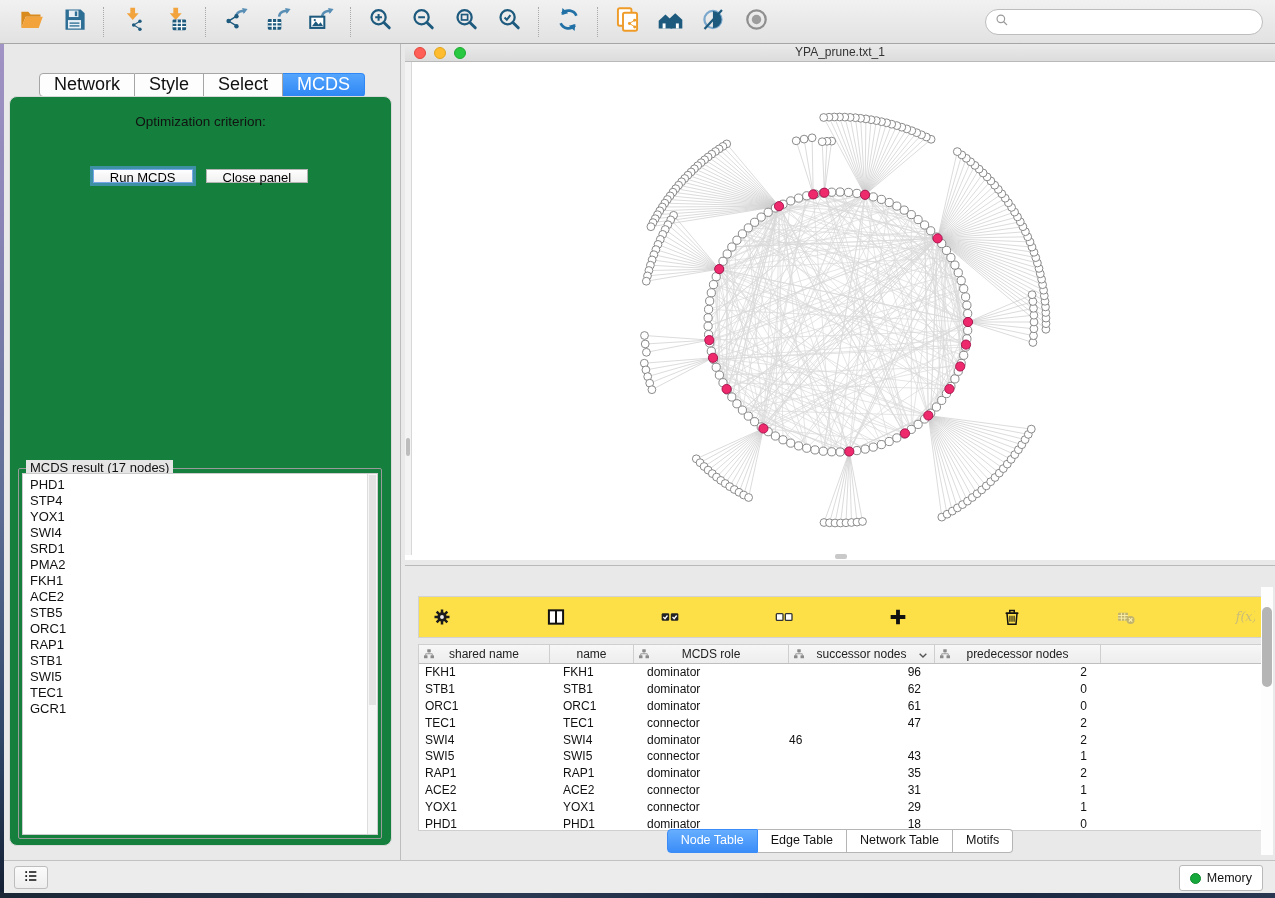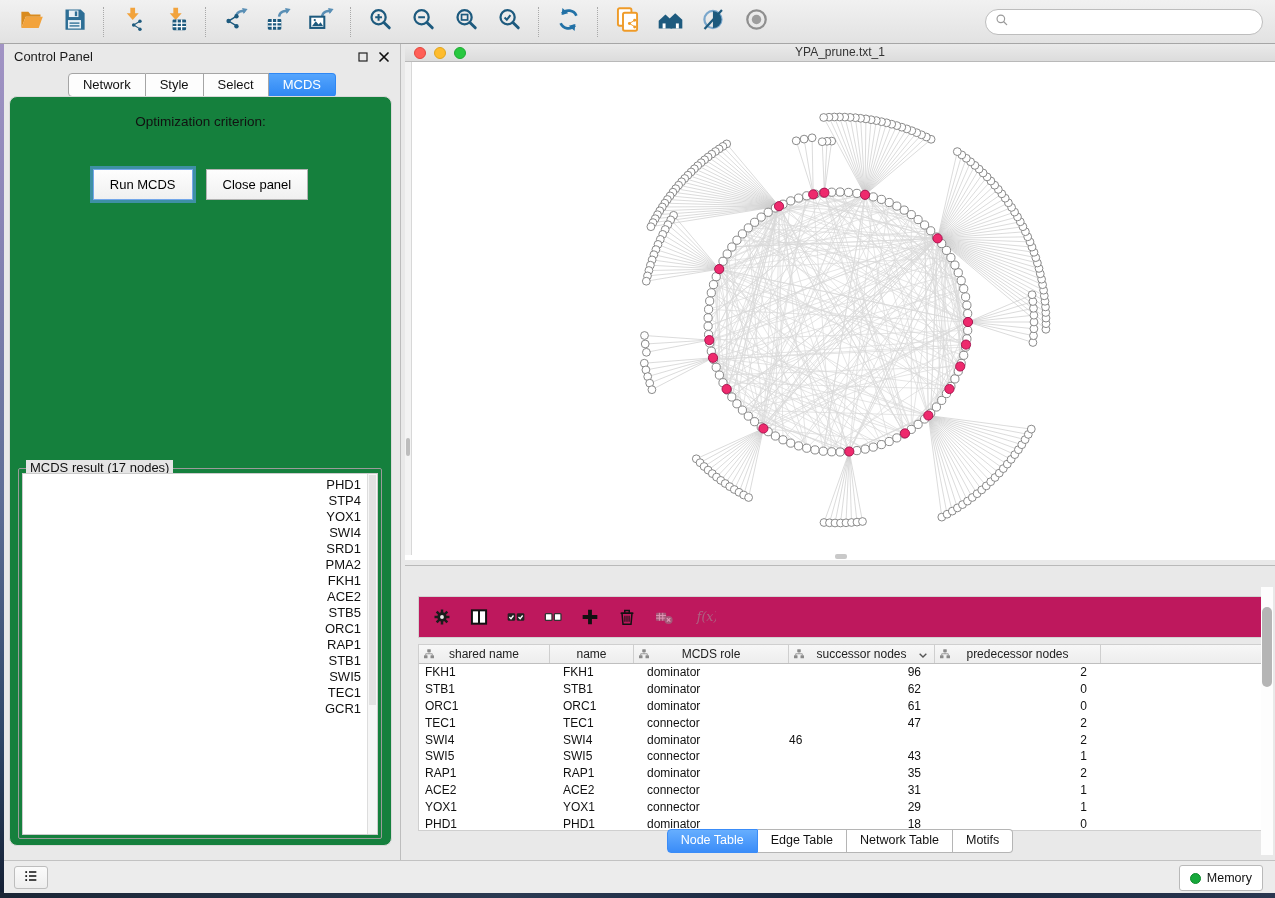--- a/index.html
+++ b/index.html
@@ -28,40 +28,40 @@
   .main { position:absolute; top:44px; left:0; right:0; bottom:33px; }
 
   
   .control-panel { position:absolute; left:0; top:0; width:397px; height:100%;
     background:#e9e9e9; border-right:1px solid #bdbdbd; }
   .panel-titlebar { height:26px; position:relative; }
   .panel-title { position:absolute; left:10px; top:5px; font-size:13px; color:#1a1a1a; }
   .win-icons { position:absolute; right:10px; top:5px; display:flex; gap:9px; }
   .win-icons svg { width:12px; height:12px; }
   .cp-tabs { position:absolute; top:29px; left:0; right:0; display:flex; justify-content:center; }
-  .tab { padding:3px 14px 4px; font-size:13px; background:#fdfdfd; border:1px solid #a5a5a5;
+  .tab { padding:3px 14px 4px; font-size:18px; background:#fdfdfd; border:1px solid #a5a5a5;
     border-left:none; line-height:15px; }
   .tab:first-child { border-left:1px solid #a5a5a5; border-radius:4px 0 0 4px; }
   .tab:last-child { border-radius:0 4px 4px 0; }
   .tab.selected { background:linear-gradient(#55a5fd,#2e87f4); color:#fff; border-color:#2e87f4; }
   .cp-content { position:absolute; top:52px; left:5px; right:8px; bottom:14px;
     background:#15803d; border:1px solid #d9d9d9; border-radius:8px; }
   .opt-label { text-align:center; padding-top:17px; font-size:13.5px; }
   .dropdown { position:absolute; top:38px; left:38px; right:34px; height:23px; background:#fff;
     border:1px solid #a9a9a9; border-radius:4px; font-size:13px; line-height:21px; padding-left:10px; }
   .dd-spin { position:absolute; right:-1px; top:-1px; width:22px; height:23px;
     background:linear-gradient(#7db3fd,#3177f0); border-radius:0 4px 4px 0;
     display:flex; flex-direction:column; align-items:center; justify-content:center; gap:1px; }
   .dd-spin svg { width:9px; height:6px; }
   .btn-row { position:absolute; top:72px; width:100%; display:flex; justify-content:center; gap:13px; }
-  .push-btn { height:31px; background:linear-gradient(#fefefe,#f0f0f0); border:1px solid #b3b3b3;
+  .push-btn { height:14px; background:linear-gradient(#fefefe,#f0f0f0); border:1px solid #b3b3b3;
     border-radius:0; font-size:13px; padding:0 16px; font-family:inherit; }
   .push-btn.focused { box-shadow:0 0 0 3px rgba(96,156,250,.55); border-color:#74a7ea; }
   .groupbox { position:absolute; left:8px; right:9px; top:371px; height:371px;
-    border:1px solid #9b9b9b; border-radius:2px;text-align:right; }
+    border:1px solid #9b9b9b; border-radius:2px; }
   .legend { position:absolute; top:-9px; left:7px; background:#e5e5e5; padding:0 4px; font-size:13px; }
   .result-list { position:absolute; left:3px; right:3px; top:4px; bottom:3px; background:#fff;
     border:1px solid #ccc; overflow:hidden; font-size:13px; line-height:16px; padding:3px 16px 0 7px; }
   .result-scroll { position:absolute; right:4px; top:5px; bottom:4px; width:10px;
     background:#f6f6f6; border-left:1px solid #ddd; }
   .result-scroll .thumb { position:absolute; left:1px; right:1px; top:1px; height:64%; background:#e2e2e2; }
 
   
   .right-col { position:absolute; left:398px; top:0; right:0; height:100%; }
   .network-window { position:absolute; top:0; left:3px; right:0; height:516px; background:#fff; }
@@ -72,22 +72,22 @@
   .nw-title { text-align:center; font-size:12px; line-height:17px; color:#333; }
   .canvas { position:absolute; top:18px; left:0; right:0; bottom:0; background:#fff; }
   .canvas svg { position:absolute; inset:0; }
   .nw-vscroll { position:absolute; left:0; top:0; bottom:5px; width:7px; background:#f3f3f3; border-right:1px solid #d8d8d8; }
   .nw-vscroll .thumb { position:absolute; left:1px; width:4px; top:376px; height:18px; background:#bdbdbd; border-radius:2px; }
   .nw-hthumb { position:absolute; bottom:1px; left:430px; width:12px; height:5px; background:#c9c9c9; border-radius:2px; }
 
   
   .table-panel { position:absolute; top:521px; left:3px; right:0; bottom:2px;
     background:#e9e9e9; border-top:1px solid #b9b9b9; }
-  .tp-toolbar { position:absolute; top:30px; left:13px; right:13px; height:42px; background:#be185d;
-    border:1px solid #d2d2d2; display:flex; align-items:center; padding-left:12px; gap:15px; }
+  .tp-toolbar { position:absolute; top:30px; left:13px; right:13px; height:42px; background:#fde047;
+    border:1px solid #d2d2d2; display:flex; align-items:center; padding-left:12px; gap:15px;justify-content:space-between; }
   .ti { width:22px; height:22px; display:flex; align-items:center; justify-content:center; }
   .ti svg { width:20px; height:20px; }
   .ti.wide { width:32px; }
   .ti.disabled { opacity:.55; filter:grayscale(1); }
   .tp-table { position:absolute; top:78px; left:13px; right:13px; height:187px; background:#fff;
     border:1px solid #cfcfcf; overflow:hidden; }
   .thead { display:flex; height:19px; background:linear-gradient(#f7f7f7,#ededed);
     border-bottom:1px solid #bfbfbf; font-size:12px; color:#222; }
   .th { position:relative; border-right:1px solid #cfcfcf; display:flex; align-items:center; justify-content:center; }
   .th .tree { position:absolute; left:4px; top:3px; width:12px; height:12px; }
@@ -281,31 +281,20 @@
             <circle cx="10" cy="10" r="6.5" fill="none" stroke="#9a9a9a" stroke-width="2"></circle>
             <path d="M15 15l5 5" stroke="#9a9a9a" stroke-width="2.2" stroke-linecap="round"></path>
           </svg></span>
       <input placeholder="" style="">
     </div>
   </div>
 
   <div class="main">
 
     <div class="control-panel">
-      <div class="panel-titlebar">
-        <span class="panel-title">Control Panel</span>
-        <span class="win-icons">
-          <span><svg viewBox="0 0 24 24">
-                <rect x="4" y="4" width="16" height="16" fill="none" stroke="#222" stroke-width="2.4"></rect>
-              </svg></span>
-          <span><svg viewBox="0 0 24 24">
-                <path d="M4 4 20 20M20 4 4 20" stroke="#111" stroke-width="3.4" stroke-linecap="round"></path>
-              </svg></span>
-        </span>
-      </div>
       <div class="cp-tabs">
           <div class="tab">Network</div>
           <div class="tab">Style</div>
           <div class="tab">Select</div>
           <div class="tab selected">MCDS</div>
         </div>
       <div class="cp-content">
         <div class="opt-label">Optimization criterion:</div>
         <div class="btn-row">
           <button class="push-btn focused">Run MCDS</button>

